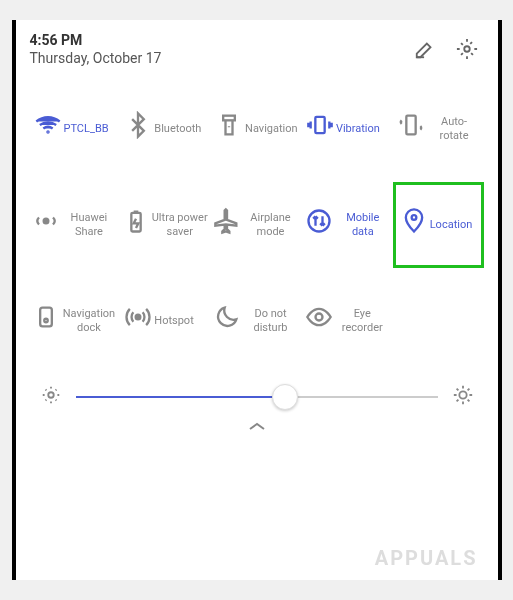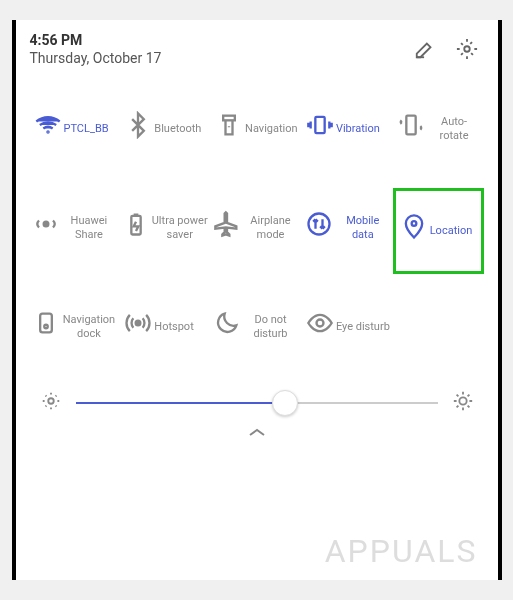--- a/index.html
+++ b/index.html
@@ -55,21 +55,20 @@
     .tile {
       display: flex;
       flex-direction: row;
       align-items: center;
       padding: 6px 2px;
       min-height: 86px;
       cursor: pointer;
     }
     .tile.highlighted {
       border: 3px solid #1fbf1f;
-      margin-top: 6px;
     }
     .tile-icon {
       width: 32px;
       height: 32px;
       display: flex;
       align-items: center;
       justify-content: center;
       margin-bottom: 8px;
     }
     .tile-icon svg { width: 28px; height: 28px; }
@@ -115,22 +114,22 @@
       height: 26px;
       border-radius: 50%;
       background: #fff;
       border: 1px solid #ddd;
       box-shadow: 0 1px 3px rgba(0,0,0,0.2);
     }
     .watermark {
       position: absolute;
       bottom: 10px;
       right: 20px;
-      font-size: 32px;
-      font-weight: normal;
+      font-size: 20px;
+      font-weight: bold;
       color: rgba(120,120,120,0.25);
       letter-spacing: 2px;
     }
     .chevron {
       text-align: center;
       margin-top: 8px;
       color: #888;
     }
   </style>
 </head>
@@ -289,21 +288,21 @@
       <span class="tile-label">Do not disturb</span>
     </div>
 
     <div class="tile">
       <span class="tile-icon icon-gray">
         <svg viewBox="0 0 24 24" fill="none" stroke-width="2">
             <path d="M2 12s4-7 10-7 10 7 10 7-4 7-10 7-10-7-10-7z"></path>
             <circle cx="12" cy="12" r="3"></circle>
           </svg>
       </span>
-      <span class="tile-label">Eye disturb</span>
+      <span class="tile-label">Eye recorder</span>
     </div>
 
 
   </div>
 
   <div class="brightness">
     <span>
       <svg viewBox="0 0 24 24" fill="none" stroke-width="2">
           <circle cx="12" cy="12" r="3"></circle>
           <path d="M12 3v2M12 19v2M3 12h2M19 12h2M6 6l1 1M17 17l1 1M6 18l1-1M17 7l1-1"></path>

